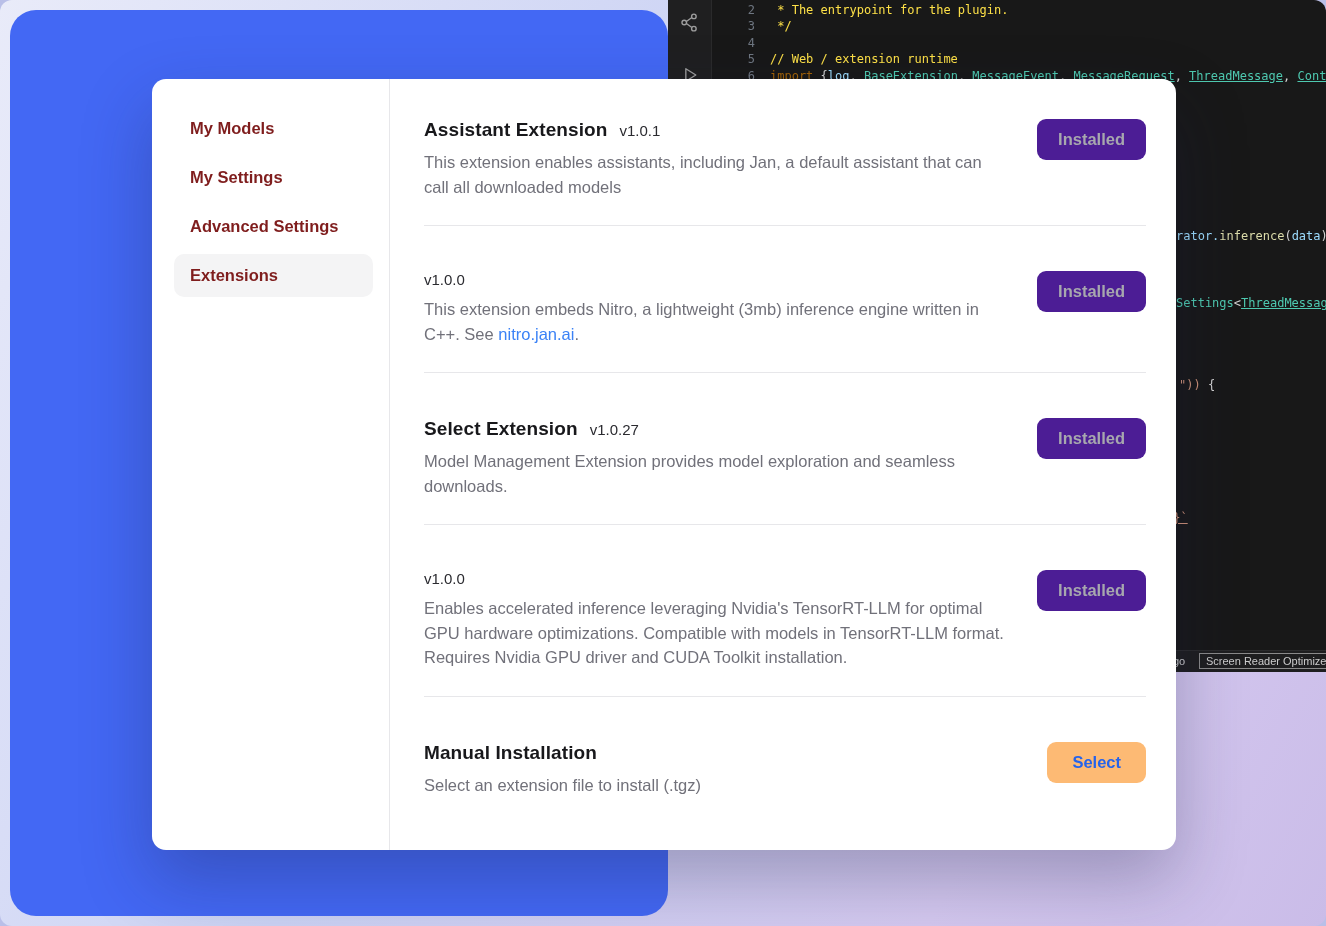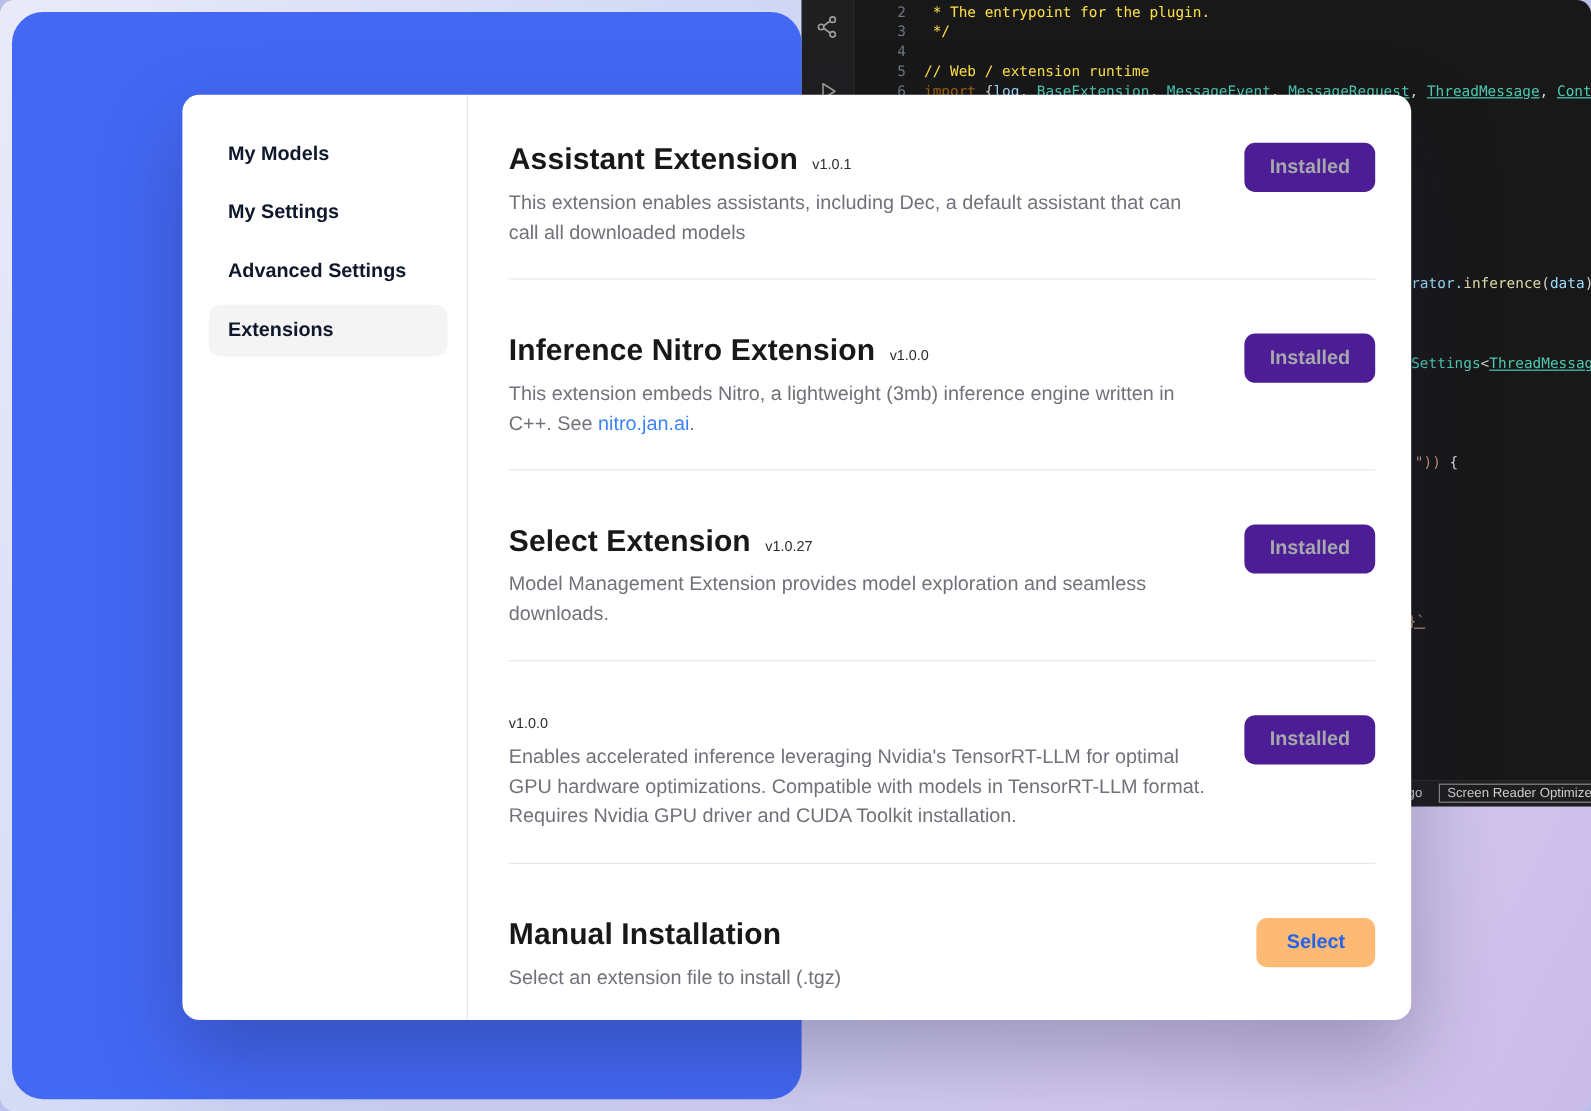--- a/index.html
+++ b/index.html
@@ -25,30 +25,30 @@
   .sb-text{position:absolute;left:505px;top:4px;}
   .sb-badge{position:absolute;left:531px;top:2px;border:1px solid #8a8a8a;padding:1px 6px;white-space:nowrap;}
 
   
   .blue-panel{position:absolute;left:10px;top:10px;width:658px;height:906px;background:#4368F4;border-radius:26px;}
 
   
   .modal{position:absolute;left:152px;top:79px;width:1024px;height:771px;background:#ffffff;border-radius:14px;
     box-shadow:0 30px 70px rgba(25,30,70,.30);display:flex;overflow:hidden;}
   .sidebar{width:238px;flex:none;border-right:1px solid #E7E7EA;padding:28px 16px 0 22px;box-sizing:border-box;}
-  .side-item{font-size:16.5px;font-weight:700;color:#0f172a;padding:12px 16px;border-radius:10px;margin-bottom:6px;cursor:pointer;}
+  .side-item{font-size:16.5px;font-weight:700;color:#7f1d1d;padding:12px 16px;border-radius:10px;margin-bottom:6px;cursor:pointer;}
   .side-item.active{background:#F4F4F5;}
 
   .content{flex:1;padding:40px 30px 0 34px;box-sizing:border-box;}
   .ext-row{display:flex;justify-content:space-between;align-items:flex-start;padding:45px 0 26px;border-bottom:1px solid #E7E7EA;}
   .ext-row:first-child{padding-top:0;}
   .ext-row:last-child{border-bottom:none;}
   .ext-head{display:flex;align-items:baseline;gap:12px;}
-  .ext-title{font-size:25px;font-weight:700;color:#18181B;margin:0;letter-spacing:.1px;}
-  .ext-version{font-size:12px;color:#2b2b30;}
+  .ext-title{font-size:19px;font-weight:700;color:#18181B;margin:0;letter-spacing:.1px;}
+  .ext-version{font-size:15px;color:#2b2b30;}
   .ext-desc{font-size:16.5px;color:#71717A;line-height:24.5px;margin:9px 0 0;max-width:582px;}
   .btn{border:none;border-radius:9px;font-family:"Liberation Sans",sans-serif;font-size:16.5px;font-weight:600;
     padding:11px 21px;flex:none;cursor:default;}
   .btn.installed{background:#4c1d95;color:#A7A7AE;}
   .btn.select{background:#fdba74;color:#2563EB;font-weight:700;padding:11px 25px;cursor:pointer;}
   .link{color:#3B82F6;text-decoration:none;cursor:pointer;}
 </style>
 </head>
 <body>
 
@@ -96,29 +96,28 @@
     </aside>
 
     <main class="content">
 
       <section class="ext-row">
         <div class="ext-info">
           <div class="ext-head">
             <h3 class="ext-title">Assistant Extension</h3>
             <span class="ext-version">v1.0.1</span>
           </div>
-          <p class="ext-desc">This extension enables assistants, including Dec, a default assistant that can call all downloaded models</p>
+          <p class="ext-desc">This extension enables assistants, including Jan, a default assistant that can call all downloaded models</p>
         </div>
         <button class="btn installed">Installed</button>
       </section>
 
       <section class="ext-row">
         <div class="ext-info">
           <div class="ext-head">
-            <h3 class="ext-title">Inference Nitro Extension</h3>
             <span class="ext-version">v1.0.0</span>
           </div>
           <p class="ext-desc"><span>This extension embeds Nitro, a lightweight (3mb) inference engine written in C++. See </span><a class="link">nitro.jan.ai</a><span>.</span></p>
         </div>
         <button class="btn installed">Installed</button>
       </section>
 
       <section class="ext-row">
         <div class="ext-info">
           <div class="ext-head">

